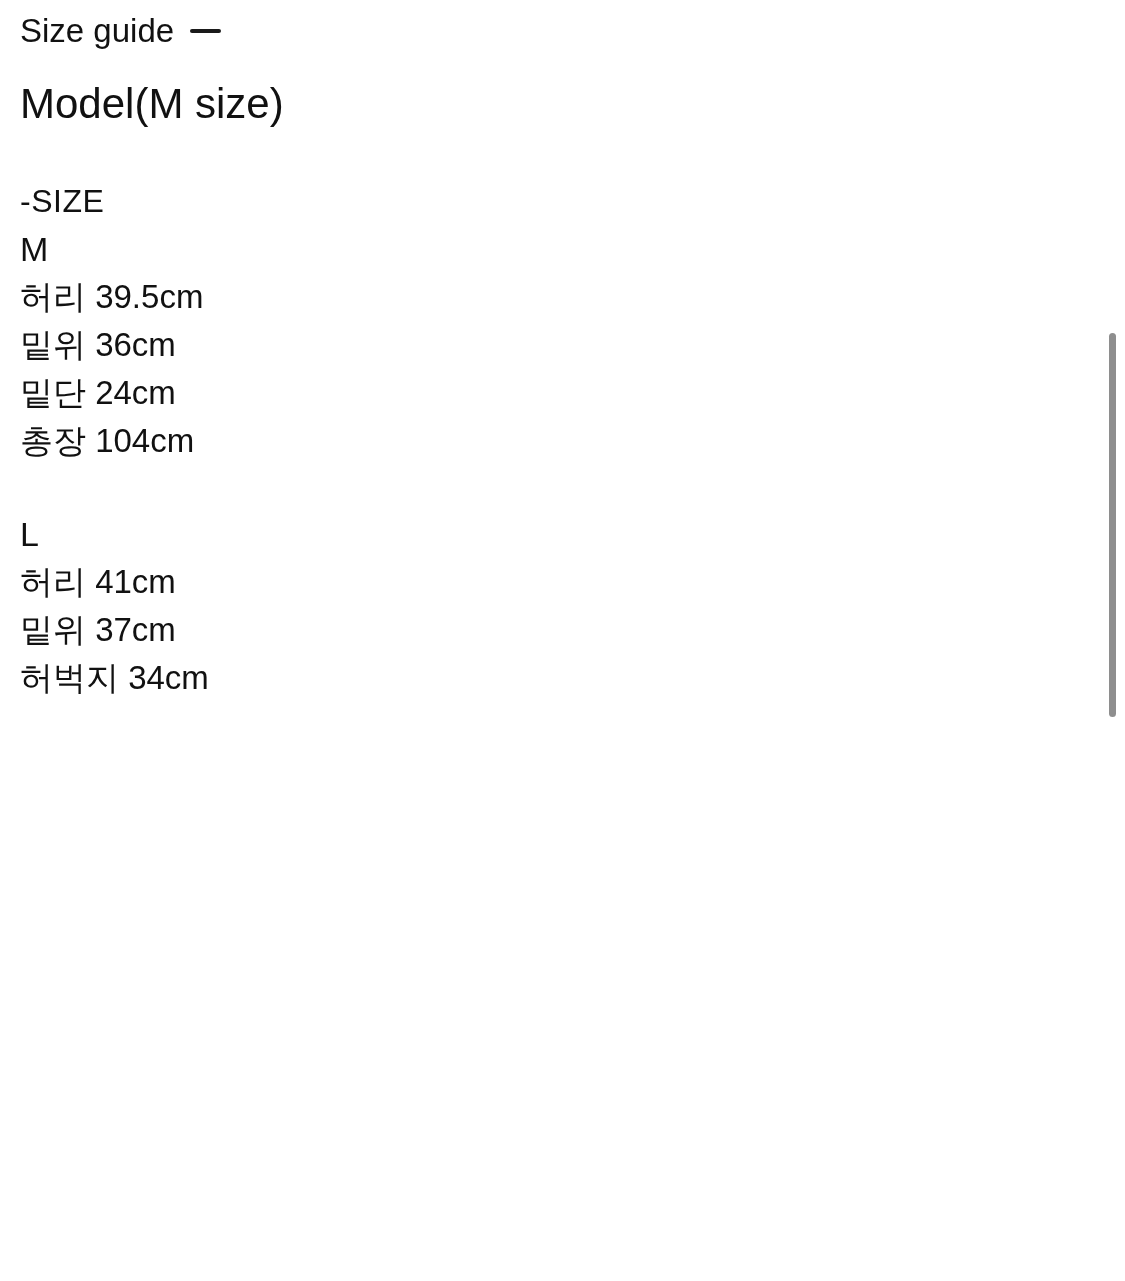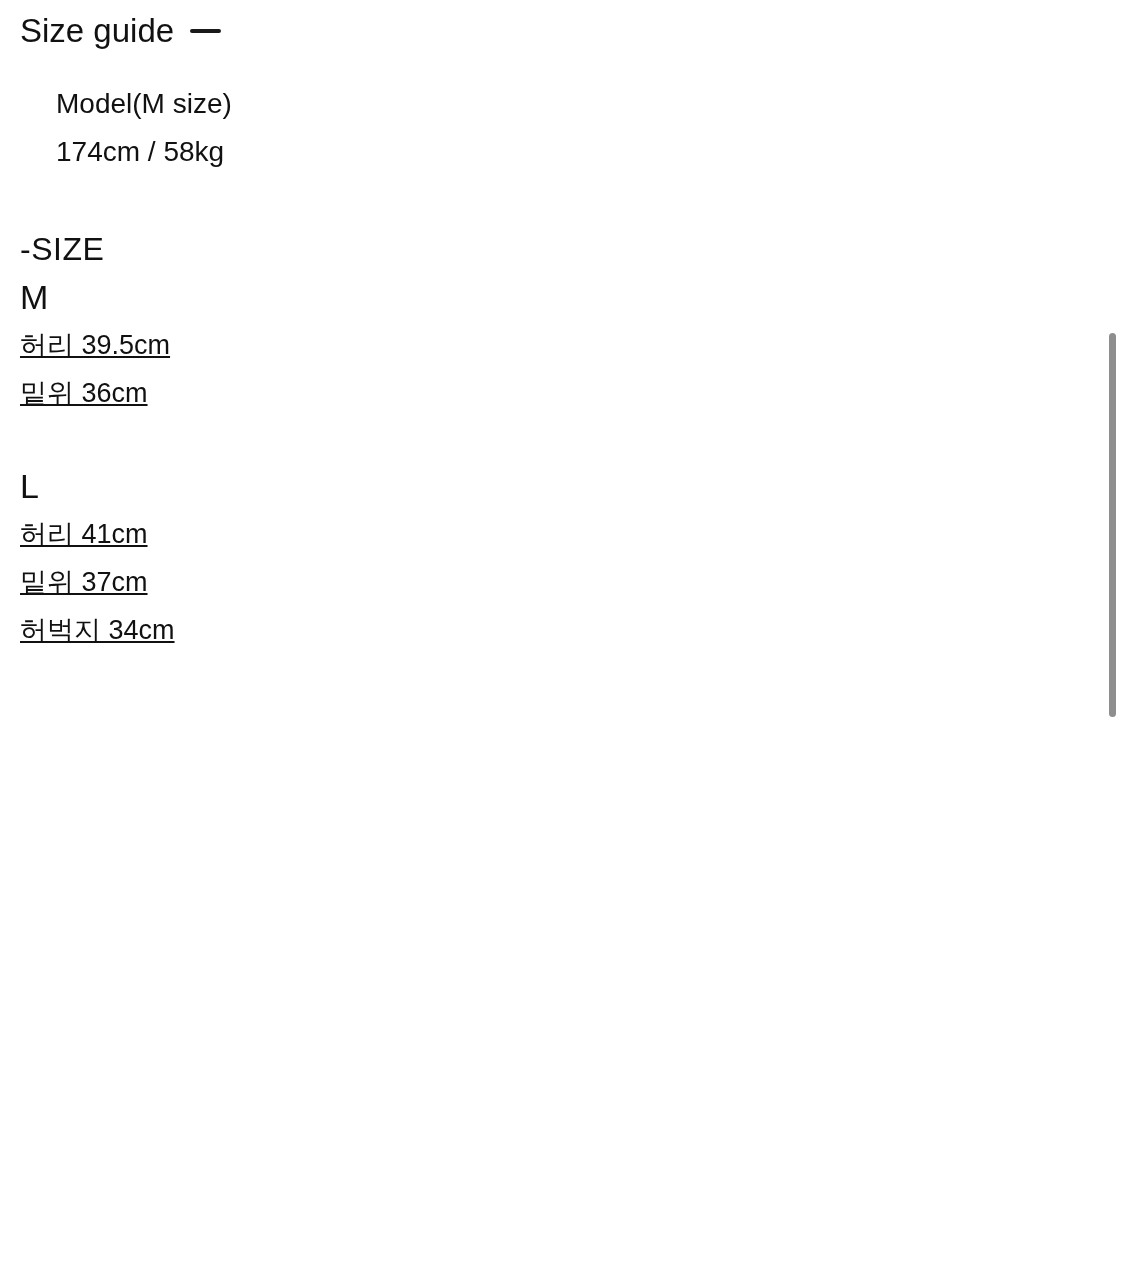--- a/index.html
+++ b/index.html
@@ -30,43 +30,41 @@
     display: inline-block;
     width: 31px;
     height: 4px;
     background: #1a1a1a;
     border-radius: 2px;
     cursor: pointer;
   }
 
   .model-block {
     margin-top: 30px;
-    font-size: 28px;
+    font-size: 42px;
     line-height: 48px;
-    margin-left: 36px;
   }
 
   .size-heading {
     margin-top: 49px;
     font-size: 32px;
     font-weight: normal;
     line-height: 48px;
     letter-spacing: 0.5px;
   }
 
   .size-group { margin-top: 0; }
   .size-group + .size-group { margin-top: 45px; }
   .size-name {
     font-size: 34px;
     line-height: 48px;
   }
   .measure-line {
-    font-size: 27px;
+    font-size: 33px;
     line-height: 48px;
-    text-decoration: underline;
   }
 
   .scrollbar-thumb {
     position: absolute;
     right: 9px;
     top: 333px;
     width: 7px;
     height: 384px;
     background: #8e8e8e;
     border-radius: 4px;
@@ -79,29 +77,30 @@
 <div class="page">
   <div class="content">
 
     <div class="title-row">
       <span class="title">Size guide</span>
       <span class="minus-icon"></span>
     </div>
 
     <div class="model-block">
       <div>Model(M size)</div>
-      <div>174cm / 58kg</div>
     </div>
 
     <div class="size-heading">-SIZE</div>
 
     <div class="size-group">
       <div class="size-name">M</div>
       <div class="measure-line">허리 39.5cm</div>
       <div class="measure-line">밑위 36cm</div>
+      <div class="measure-line">밑단 24cm</div>
+      <div class="measure-line">총장 104cm</div>
     </div>
 
     <div class="size-group">
       <div class="size-name">L</div>
       <div class="measure-line">허리 41cm</div>
       <div class="measure-line">밑위 37cm</div>
       <div class="measure-line">허벅지 34cm</div>
     </div>
 
 

